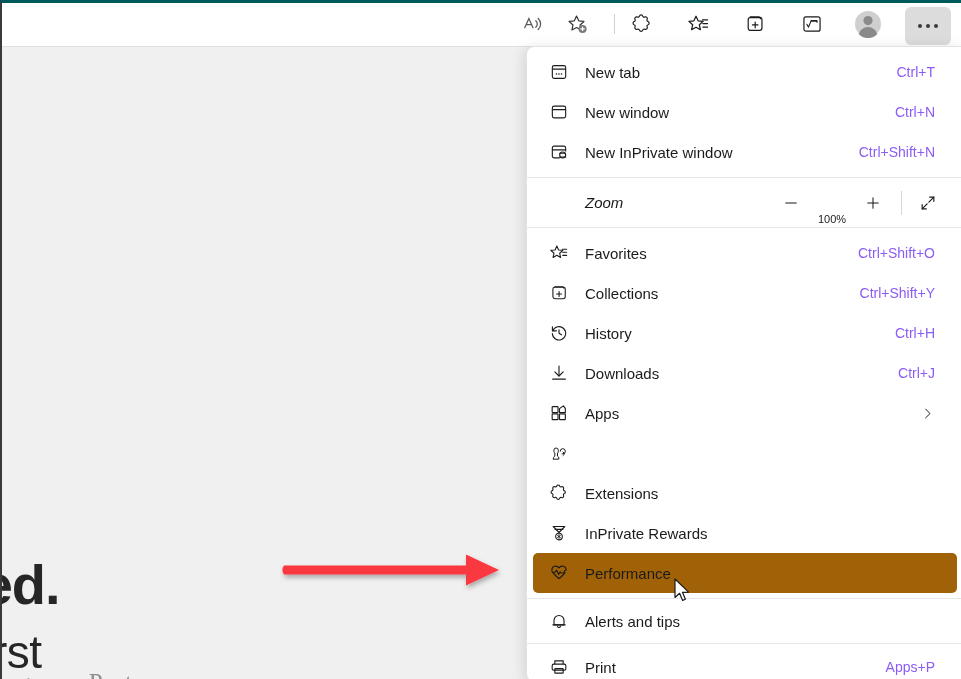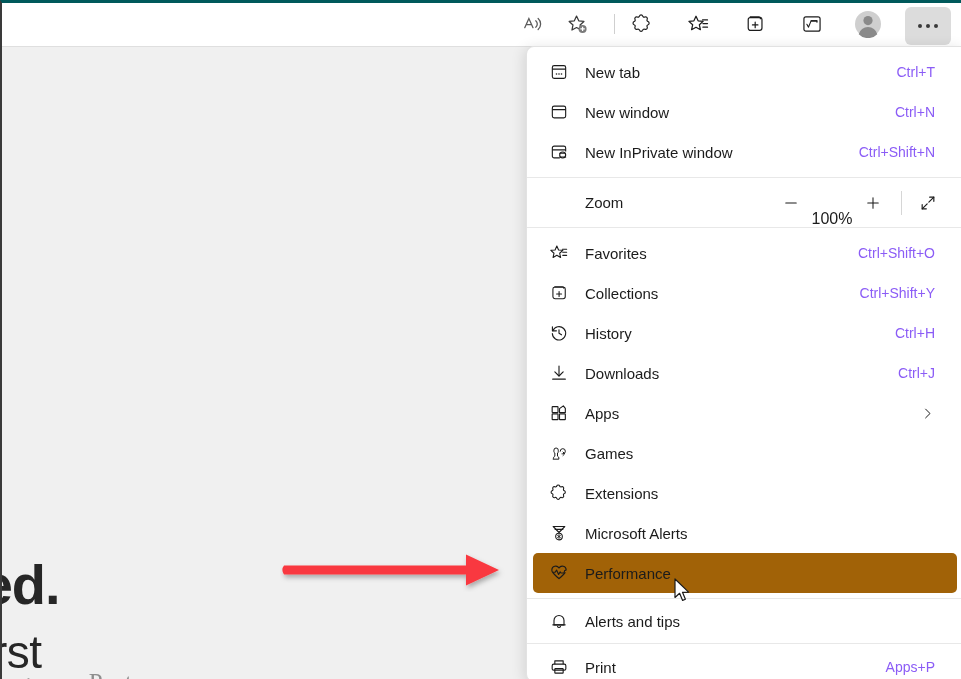--- a/index.html
+++ b/index.html
@@ -191,31 +191,32 @@
   }
   #zoom-label {
     width: 52px;
     min-width: 52px;
   }
   #zoom-title {
     flex: 1;
     font-size: 15px;
     color: #1b1b1b;
     padding-left: 0px;
+    font-style: italic;
   }
   .zoom-btn {
     width: 34px; height: 34px;
     display: flex;
     align-items: center;
     justify-content: center;
     border-radius: 5px;
     color: #1b1b1b;
   }
   #zoom-value {
-    font-size: 16px;
+    font-size: 11px;
     color: #1b1b1b;
     width: 48px;
     text-align: center;
     margin-top: 32px;
   }
   #zoom-sep {
     width: 1px;
     height: 24px;
     background: #d6d6d6;
     margin: 0 9px 0 11px;
@@ -464,21 +465,20 @@
     </div>
 
     <div class="menu-item">
       <span class="mi-icon">
         <svg width="20" height="20" viewBox="0 0 24 24" fill="none" stroke="#1b1b1b" stroke-width="1.2" stroke-linejoin="round" stroke-linecap="round">
           <path d="M5.2 19.4 h6.6 v-1.5 a2 2 0 0 0-1-1.7 l-0.6-0.4 V12 a1.8 1.8 0 0 0 0.9-1.6 V8.6 a2.6 2.6 0 0 0-5.2 0 v1.8 A1.8 1.8 0 0 0 7 12 v3.8 l-0.6 0.4 a2 2 0 0 0-1 1.7 Z"></path>
           <path d="M13.4 9.9 a3.1 3.1 0 1 1 3.1 3.1 h-0.9"></path>
           <path d="M16.8 10.8 L18.9 12.9 L16.8 15"></path>
         </svg>
       </span>
-      <span class="mi-label">Games</span>
       <span class="mi-shortcut"></span>
     </div>
 
     <div class="menu-item">
       <span class="mi-icon">
         <svg width="20" height="20" viewBox="0 0 24 24" fill="none" stroke="#1b1b1b" stroke-width="1.3" stroke-linejoin="round">
           <path d="M9.3 3.6 a1.85 1.85 0 0 1 3.5 0 a1.55 1.55 0 0 0 2.25 0.95 a1.85 1.85 0 0 1 2.45 2.5 a1.55 1.55 0 0 0 0.95 2.25 a1.85 1.85 0 0 1 0 3.4 a1.55 1.55 0 0 0-0.95 2.25 a1.85 1.85 0 0 1-2.45 2.5 a1.55 1.55 0 0 0-2.25 0.95 a1.85 1.85 0 0 1-3.5 0 a1.55 1.55 0 0 0-2.25-0.95 a1.85 1.85 0 0 1-2.45-2.5 a1.55 1.55 0 0 0-0.95-2.25 a1.85 1.85 0 0 1 0-3.4 a1.55 1.55 0 0 0 0.95-2.25 a1.85 1.85 0 0 1 2.45-2.5 a1.55 1.55 0 0 0 2.25-0.95 Z"></path>
         </svg>
       </span>
       <span class="mi-label">Extensions</span>
@@ -487,21 +487,21 @@
 
     <div class="menu-item">
       <span class="mi-icon">
         <svg width="20" height="20" viewBox="0 0 24 24" fill="none" stroke="#1b1b1b" stroke-width="1.3" stroke-linejoin="round" stroke-linecap="round">
           <path d="M5 4.2 H19 L12 11.4 Z"></path>
           <path d="M7.3 7.6 H16.7"></path>
           <circle cx="12" cy="16.2" r="4"></circle>
           <path d="M12 13.8 V18.6 M10.3 15 L13.7 17.4 M13.7 15 L10.3 17.4" stroke-width="1.05"></path>
         </svg>
       </span>
-      <span class="mi-label">Microsoft Alerts</span>
+      <span class="mi-label">InPrivate Rewards</span>
       <span class="mi-shortcut"></span>
     </div>
 
     <div class="menu-item selected">
       <span class="mi-icon">
         <svg width="20" height="20" viewBox="0 0 24 24" fill="none" stroke="#1b1b1b" stroke-width="1.35" stroke-linejoin="round" stroke-linecap="round">
           <path d="M20.6 8.4 a4.6 4.6 0 0 0-8.6-2.3 a4.6 4.6 0 0 0-8.6 2.3 c0 1 0.3 1.9 0.8 2.7 h3.2 l1.7-2.6 l2.4 5.2 l1.9-3.1 l1 1.4 h3.4 c0.5-0.8 0.8-1.7 0.8-2.6 Z"></path>
           <path d="M4.7 11.6 c1.6 2.6 4.9 5 7.3 7.2 c2.4-2.2 5.7-4.6 7.3-7.2"></path>
         </svg>
       </span>

